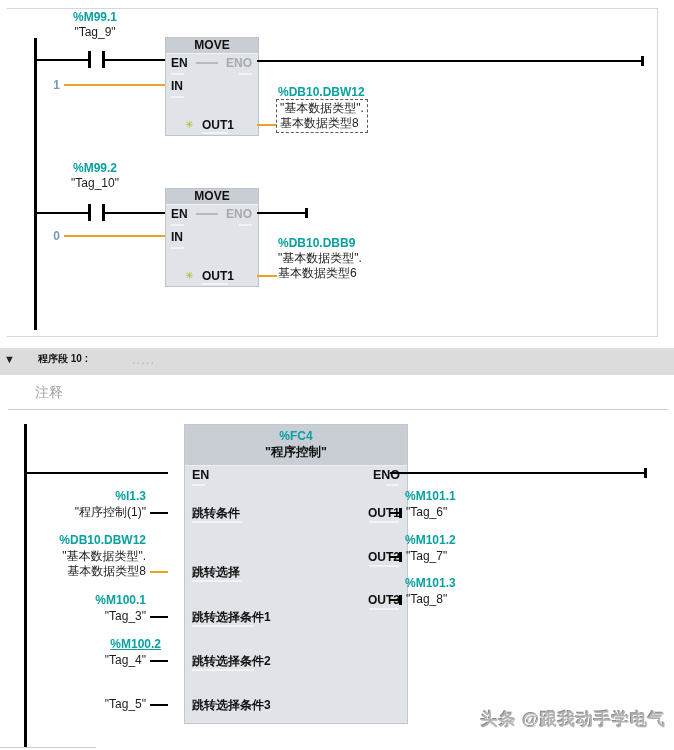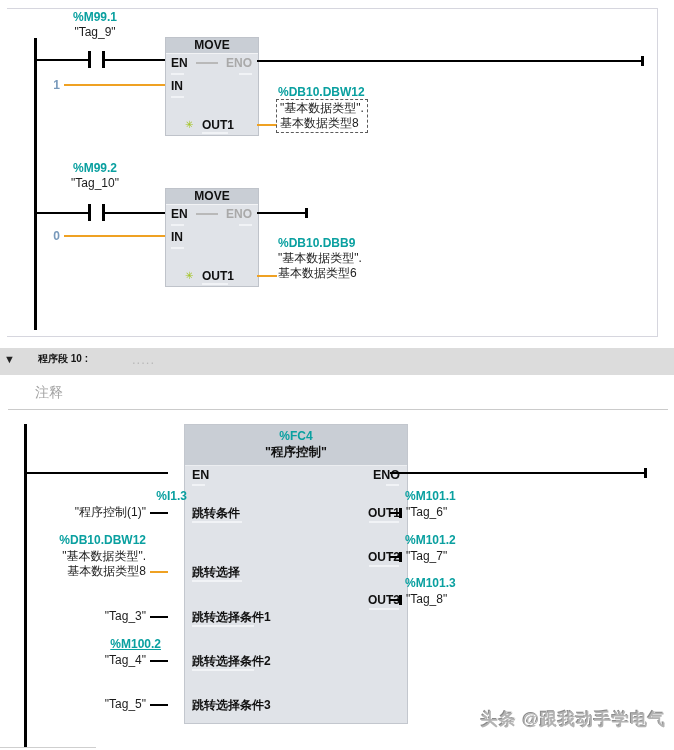--- a/index.html
+++ b/index.html
@@ -152,29 +152,30 @@
     <div class="abs stub" style="right:8px;top:96px;width:30px;"></div>
     <div class="abs param" style="right:7px;top:125px;">OUT2</div>
     <div class="abs stub" style="right:8px;top:140px;width:30px;"></div>
     <div class="abs param" style="right:7px;top:168px;">OUT3</div>
     <div class="abs stub" style="right:8px;top:183px;width:30px;"></div>
   </div>
 
   <div class="abs wire" style="left:390px;top:472px;width:256px;"></div>
   <div class="abs tick" style="left:644px;top:468px;"></div>
 
-  <div class="abs addr ralign" style="left:0;top:489px;width:146px;margin-left:41px;">%I1.3</div>
+  <div class="abs addr ralign" style="left:0;top:489px;width:146px;">%I1.3</div>
   <div class="abs tag ralign" style="left:0;top:505px;width:146px;">"程序控制(1)"</div>
   <div class="abs wire" style="left:150px;top:512px;width:18px;"></div>
 
   <div class="abs addr ralign" style="left:0;top:533px;width:146px;">%DB10.DBW12</div>
   <div class="abs tag ralign" style="left:0;top:549px;width:146px;">"基本数据类型".</div>
   <div class="abs tag ralign" style="left:0;top:564px;width:146px;">基本数据类型8</div>
   <div class="abs wire data" style="left:150px;top:571px;width:18px;"></div>
 
+  <div class="abs addr ralign" style="left:0;top:593px;width:146px;">%M100.1</div>
   <div class="abs tag ralign" style="left:0;top:609px;width:146px;">"Tag_3"</div>
   <div class="abs wire" style="left:150px;top:616px;width:18px;"></div>
 
   <div class="abs addr ralign" style="left:15px;top:637px;width:146px;text-decoration:underline;">%M100.2</div>
   <div class="abs tag ralign" style="left:0;top:653px;width:146px;">"Tag_4"</div>
   <div class="abs wire" style="left:150px;top:660px;width:18px;"></div>
 
   <div class="abs tag ralign" style="left:0;top:697px;width:146px;">"Tag_5"</div>
   <div class="abs wire" style="left:150px;top:704px;width:18px;"></div>
 

